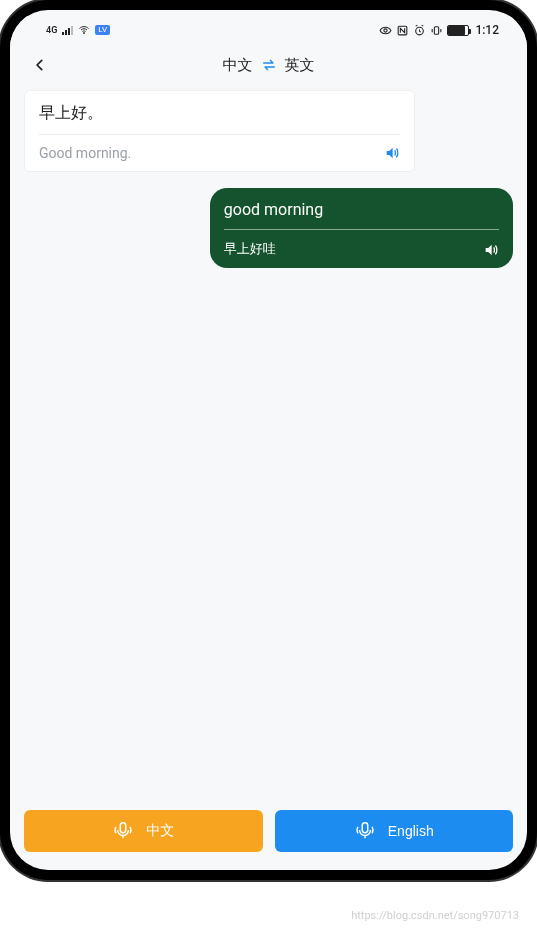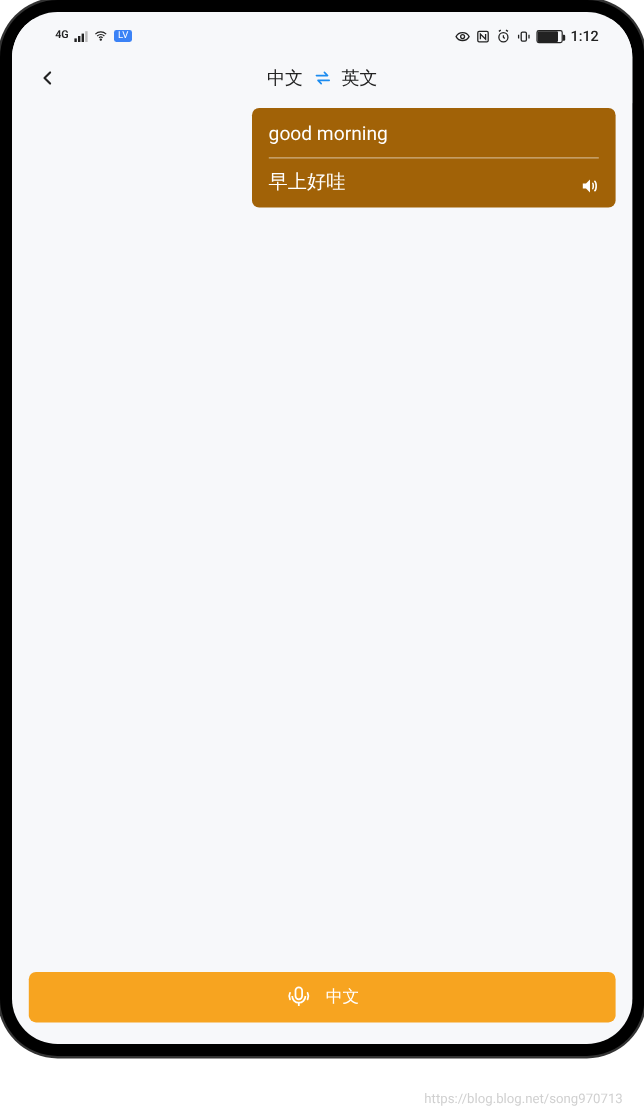--- a/index.html
+++ b/index.html
@@ -116,38 +116,39 @@
     padding: 12px 14px 10px 14px;
     margin-bottom: 16px;
     position: relative;
   }
   .msg-left {
     background: #fff;
     border: 1px solid #eee;
     width: 80%;
   }
   .msg-right {
-    background: #a16207;
+    background: #14532d;
     color: #fff;
     width: 62%;
     margin-left: auto;
+    border-radius: 17px;
   }
   .msg-src {
     font-size: 16px;
     padding-bottom: 10px;
     border-bottom: 1px solid rgba(0,0,0,0.08);
   }
   .msg-right .msg-src { border-bottom: 1px solid rgba(255,255,255,0.5); color:#fff; }
   .msg-left .msg-src { color:#222; }
   .msg-tgt {
     font-size: 14px;
     padding-top: 10px;
   }
   .msg-left .msg-tgt { color:#9aa0a6; }
-  .msg-right .msg-tgt { color:#fff; font-size:16px; }
+  .msg-right .msg-tgt { color:#fff; font-size:13px; }
   .sound-btn {
     position: absolute;
     right: 12px;
     bottom: 8px;
     width: 20px; height: 20px;
     cursor:pointer;
     display:flex; align-items:center; justify-content:center;
   }
   .sound-btn svg { width: 16px; height: 16px; }
 
@@ -257,20 +258,31 @@
                 <path d="M4 5h14l-4-4"></path>
                 <path d="M20 11H6l4 4"></path>
               </svg>
           </span>
           <span>英文</span>
         </div>
       </div>
 
       <div class="content">
 
+        <div class="msg-card msg-left">
+          <div class="msg-src">早上好。</div>
+          <div class="msg-tgt">Good morning.</div>
+          <div class="sound-btn">
+            <svg viewBox="0 0 24 24" fill="#1c8cf0">
+                <path d="M4 9v6h4l5 5V4L8 9H4z"></path>
+                <path d="M16 8c1.5 1 1.5 7 0 8" fill="none" stroke="#1c8cf0" stroke-width="2"></path>
+                <path d="M18.5 5.5c3 2 3 11 0 13" fill="none" stroke="#1c8cf0" stroke-width="2"></path>
+              </svg>
+          </div>
+        </div>
 
         <div class="msg-card msg-right">
           <div class="msg-src">good morning</div>
           <div class="msg-tgt">早上好哇</div>
           <div class="sound-btn">
             <svg viewBox="0 0 24 24" fill="#fff">
                 <path d="M4 9v6h4l5 5V4L8 9H4z"></path>
                 <path d="M16 8c1.5 1 1.5 7 0 8" fill="none" stroke="#fff" stroke-width="2"></path>
                 <path d="M18.5 5.5c3 2 3 11 0 13" fill="none" stroke="#fff" stroke-width="2"></path>
               </svg>
@@ -285,18 +297,30 @@
             <svg viewBox="0 0 24 24" fill="none" stroke="#fff" stroke-width="1.6">
                 <rect x="9" y="3" width="6" height="11" rx="3"></rect>
                 <path d="M6 11a6 6 0 0 0 12 0"></path>
                 <path d="M12 17v3"></path>
                 <path d="M4 8c-1 2-1 4 0 6" stroke-linecap="round"></path>
                 <path d="M20 8c1 2 1 4 0 6" stroke-linecap="round"></path>
               </svg>
           </span>
           <span>中文</span>
         </button>
+        <button class="lang-btn blue">
+          <span class="mic-icon">
+            <svg viewBox="0 0 24 24" fill="none" stroke="#fff" stroke-width="1.6">
+                <rect x="9" y="3" width="6" height="11" rx="3"></rect>
+                <path d="M6 11a6 6 0 0 0 12 0"></path>
+                <path d="M12 17v3"></path>
+                <path d="M4 8c-1 2-1 4 0 6" stroke-linecap="round"></path>
+                <path d="M20 8c1 2 1 4 0 6" stroke-linecap="round"></path>
+              </svg>
+          </span>
+          <span>English</span>
+        </button>
       </div>
 
     </div>
   </div>
-  <div class="watermark">https://blog.blog.net/song970713</div>
+  <div class="watermark">https://blog.csdn.net/song970713</div>
 </div>
 
 </body></html>

